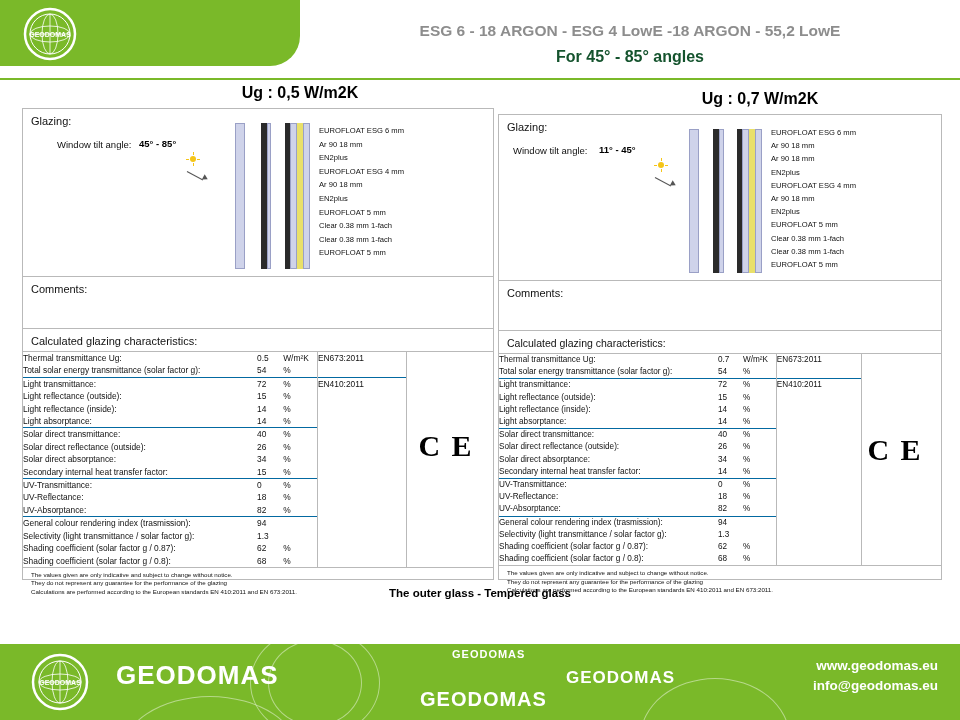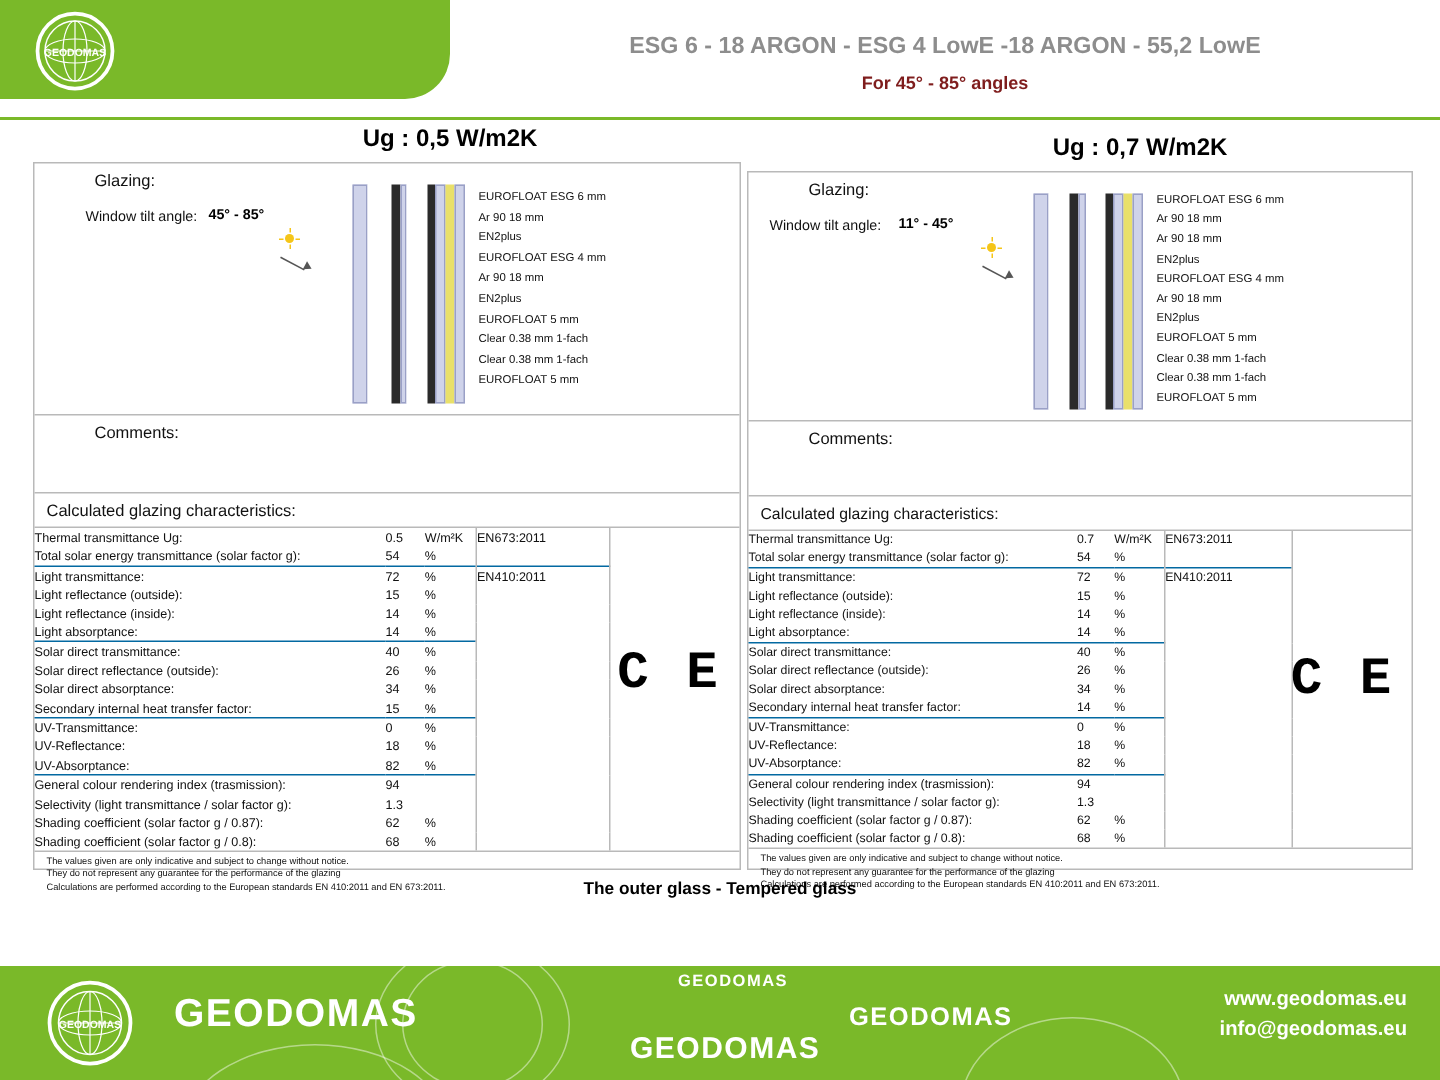--- a/index.html
+++ b/index.html
@@ -29,21 +29,21 @@
   .logo-circle {
     position: absolute; left: 14px; top: 6px;
     width: 72px; height: 56px;
   }
   .header-sub1 {
     position: absolute; left: 300px; top: 22px; width: 660px;
     text-align: center; color: #8d8d8d; font-size: 15.5px; font-weight: bold;
   }
   .header-sub2 {
     position: absolute; left: 300px; top: 48px; width: 660px;
-    text-align: center; color: #7f1d1d; font-size: 12px; font-weight: bold;
+    text-align: center; color: #14532d; font-size: 16px; font-weight: bold;
   }
   .header-rule {
     position: absolute; top: 78px; left: 0; width: 960px; height: 2px;
     background: #7ab929;
   }
 
   
   .ug-title {
     position: absolute; font-size: 16px; font-weight: bold; color: #000;
     text-align: center;
@@ -58,21 +58,21 @@
     border: 1px solid #b9b9b9;
   }
   .panel-left  { left: 22px;  top: 108px; width: 472px; height: 472px; }
   .panel-right { left: 498px; top: 114px; width: 444px; height: 466px; }
 
   .sec {
     border-bottom: 1px solid #b9b9b9;
     position: relative;
   }
   .sec-label {
-    font-size: 11px; color: #111; padding: 6px 8px 2px 8px; margin-left: 32px;
+    font-size: 11px; color: #111; padding: 6px 8px 2px 8px;
   }
   .sub-label {
     font-size: 9.5px; color: #111;
     position: absolute;
   }
 
   
   .glazing-box { height: 168px; position: relative; }
   .glazing-box.right { height: 166px; }
 
@@ -131,23 +131,23 @@
   }
   table.ch.right td { line-height: 12.2px; height: 12.2px; }
   td.c-name { padding-left: 8px; width: 232px; }
   td.c-val  { width: 26px; text-align: left; }
   td.c-unit { width: 34px; text-align: left; }
   td.c-std  { width: 88px; text-align: left; border-left: 1px solid #b9b9b9; padding-left: 6px; }
   td.c-ce   { width: 86px; border-left: 1px solid #b9b9b9; }
   .grp-sep td { border-top: 1px solid #0369a1; }
 
   .ce-mark {
-    font-size: 35px; font-weight: bold; letter-spacing: 2px;
+    font-size: 30px; font-weight: bold; letter-spacing: 2px;
     text-align: center; color: #000;
-    font-family: Liberation Mono, monospace;
+    font-family: Liberation Serif, serif;
   }
 
   .disclaimer {
     font-size: 6.2px; color: #111; line-height: 8.4px;
     padding: 3px 6px 4px 8px;
     border-top: 1px solid #b9b9b9;
   }
 
   
   .notes {

